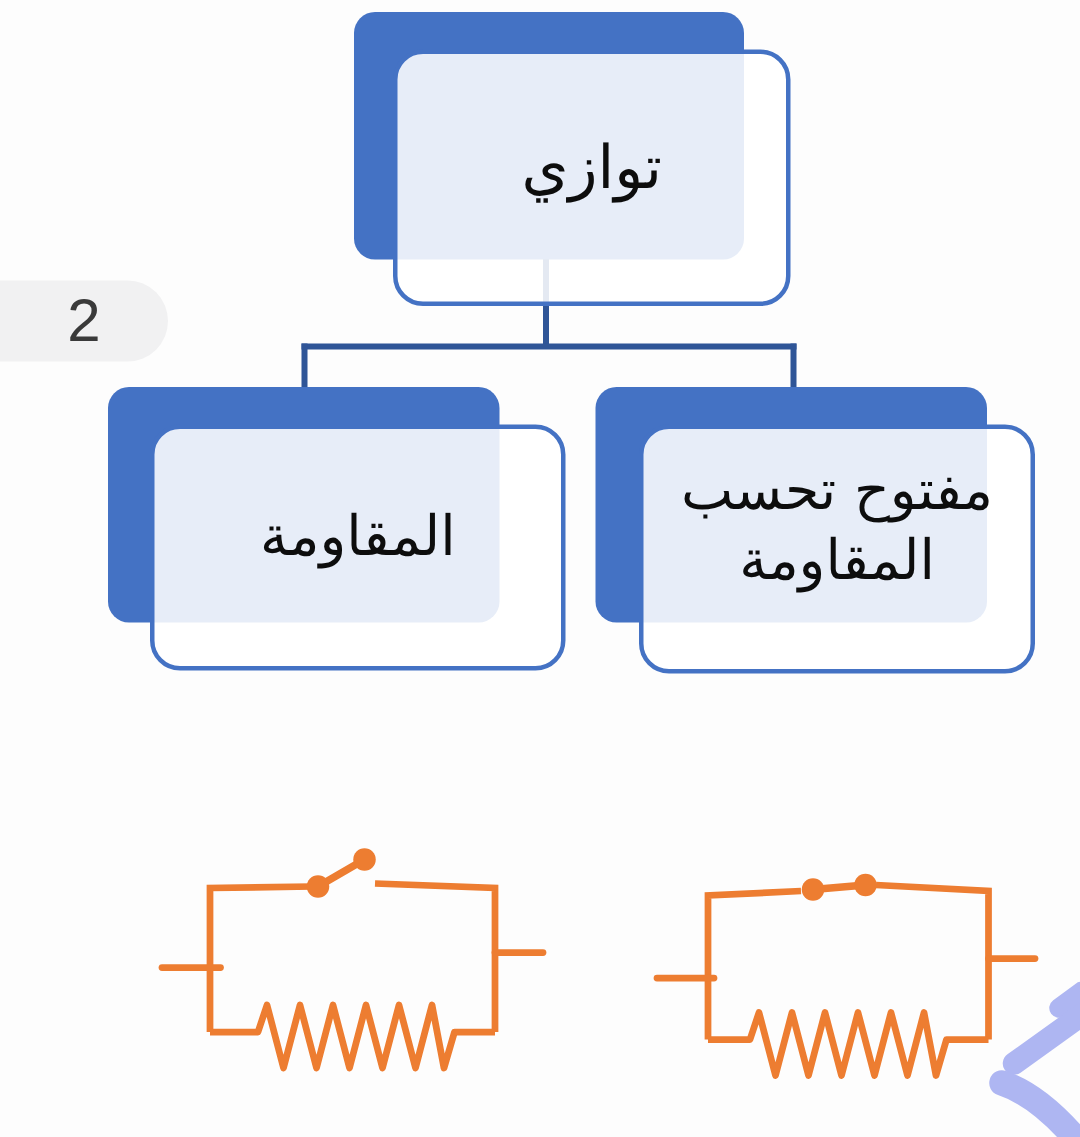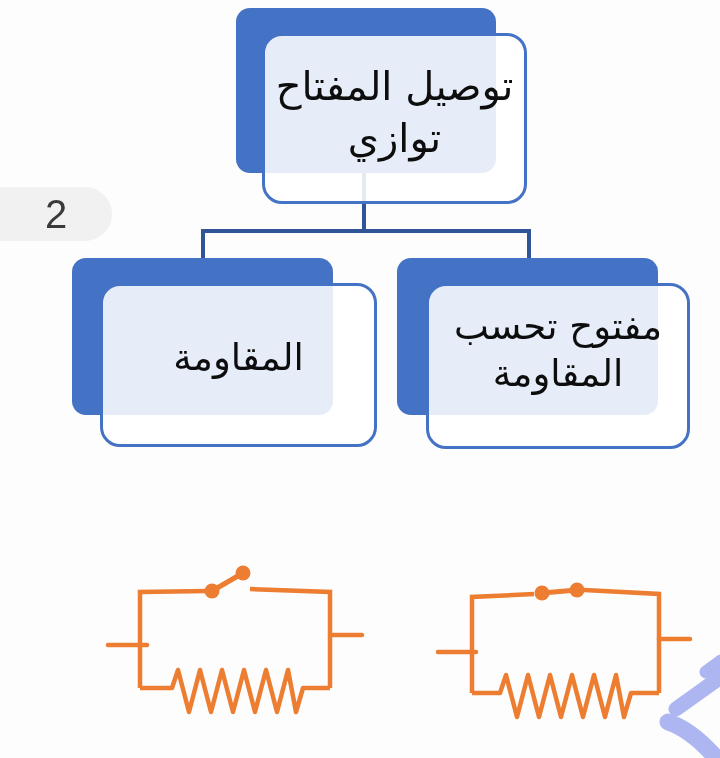--- a/index.html
+++ b/index.html
@@ -53,21 +53,20 @@
   </div>
 
   <div class="conn v-root"></div>
   <div class="conn h-main"></div>
   <div class="conn v-left"></div>
   <div class="conn v-right"></div>
 
   <div class="node-back back-root"></div>
   <div class="node-front front-root">
     <div class="node-text">
-      <div>توصيل المفتاح</div>
       <div>توازي</div>
     </div>
   </div>
 
   <div class="node-back back-closed"></div>
   <div class="node-front front-closed">
     <div class="node-text">
       <div>المقاومة</div>
     </div>
   </div>

